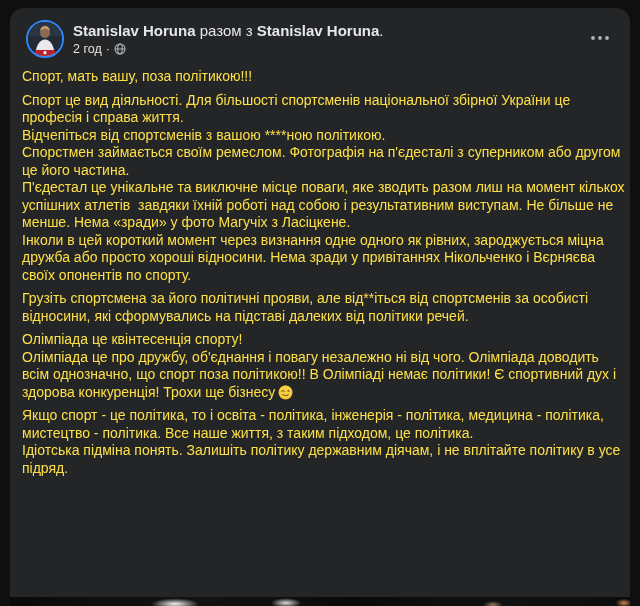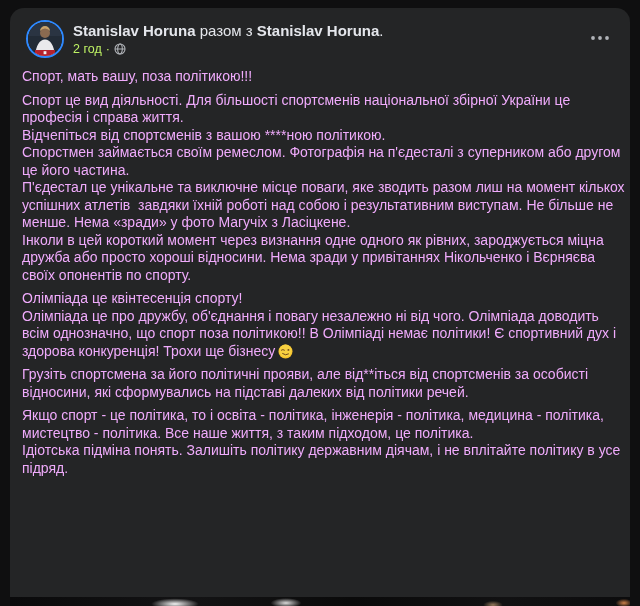--- a/index.html
+++ b/index.html
@@ -32,32 +32,32 @@
   }
   .avatar svg{display:block;}
   .header-info{display:flex;flex-direction:column;gap:1px;padding-top:1px;}
   .name-line{
     font-size:15px;line-height:19px;color:#e4e6eb;
   }
   .name-line .bold{font-weight:700;cursor:pointer;}
   .name-line .plain{font-weight:400;}
   .meta-line{
     display:flex;align-items:center;gap:4px;
-    font-size:12.5px;line-height:16px;color:#bef264;
+    font-size:12.5px;line-height:16px;color:#e5e5e5;
   }
   .meta-line .time{cursor:pointer;}
   .more-btn{
     position:absolute;right:14px;top:16px;
     width:32px;height:28px;
     display:flex;align-items:center;justify-content:center;
     border-radius:50%;cursor:pointer;
   }
   .post-content{
     padding:10px 1px 0 12px;
-    color:#f0abfc;
+    color:#fde047;
     font-size:14px;
     line-height:17.5px;
   }
   .paragraph{
     white-space:pre-wrap;
     margin:0 0 6px 0;
   }
   .emoji{
     display:inline-block;width:15px;height:15px;
     vertical-align:-3px;margin-left:3px;
@@ -117,28 +117,28 @@
     </div>
   </div>
 
   <div class="post-content">
     <div class="paragraph">Спорт, мать вашу, поза політикою!!!</div>
     <div class="paragraph">Спорт це вид діяльності. Для більшості спортсменів національної збірної України це професія і справа життя.
 Відчепіться від спортсменів з вашою ****ною політикою.
 Спорстмен займається своїм ремеслом. Фотографія на п'єдесталі з суперником або другом це його частина.
 П'єдестал це унікальне та виключне місце поваги, яке зводить разом лиш на момент кількох успішних атлетів  завдяки їхній роботі над собою і результативним виступам. Не більше не менше. Нема «зради» у фото Магучіх з Ласіцкене.
 Інколи в цей короткий момент через визнання одне одного як рівних, зароджується міцна дружба або просто хороші відносини. Нема зради у привітаннях Нікольченко і Вєрняєва своїх опонентів по спорту.</div>
+    <div class="paragraph">Грузіть спортсмена за його політичні прояви, але від**іться від спортсменів за особисті відносини, які сформувались на підставі далеких від політики речей.</div>
     <div class="paragraph"><span>Олімпіада це квінтесенція спорту!
 Олімпіада це про дружбу, об'єднання і повагу незалежно ні від чого. Олімпіада доводить всім однозначно, що спорт поза політикою!! В Олімпіаді немає політики! Є спортивний дух і здорова конкуренція! Трохи ще бізнесу</span><span class="emoji"><svg width="15" height="15" viewBox="0 0 15 15">
             <circle cx="7.5" cy="7.5" r="7" fill="#f5c22b"></circle>
             <circle cx="7.5" cy="6.8" r="6.2" fill="#f7d040"></circle>
             <path d="M3.4 6.1 q1.5 -1.2 3 0" stroke="#70491b" stroke-width="1" fill="none" stroke-linecap="round"></path>
             <circle cx="10.4" cy="5.9" r="0.95" fill="#70491b"></circle>
             <path d="M4.6 9.6 q3 2.4 5.9 0.4" stroke="#70491b" stroke-width="1" fill="none" stroke-linecap="round"></path>
           </svg></span></div>
-    <div class="paragraph">Грузіть спортсмена за його політичні прояви, але від**іться від спортсменів за особисті відносини, які сформувались на підставі далеких від політики речей.</div>
     <div class="paragraph">Якщо спорт - це політика, то і освіта - політика, інженерія - політика, медицина - політика, мистецтво - політика. Все наше життя, з таким підходом, це політика.
 Ідіотська підміна понять. Залишіть політику державним діячам, і не вплітайте політику в усе підряд.</div>
   </div>
 
   <div class="photo-strip"></div>
 
 </div>
 
 </body></html>

